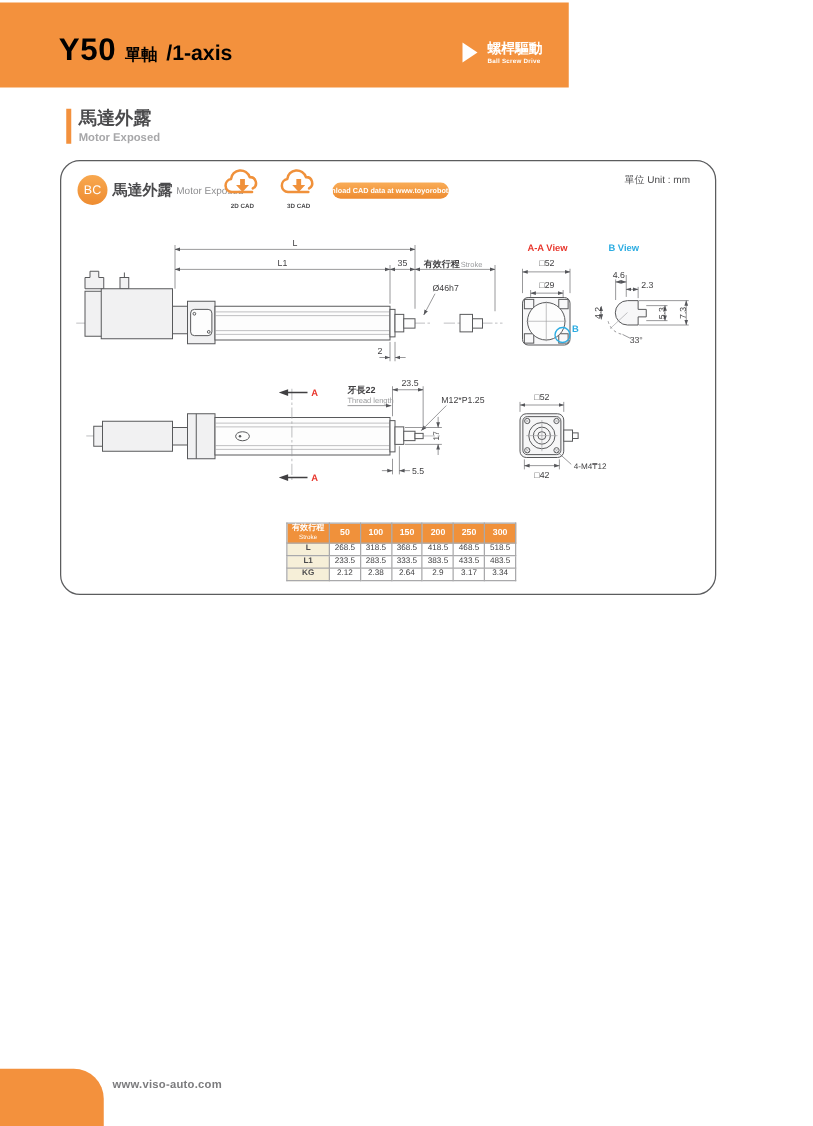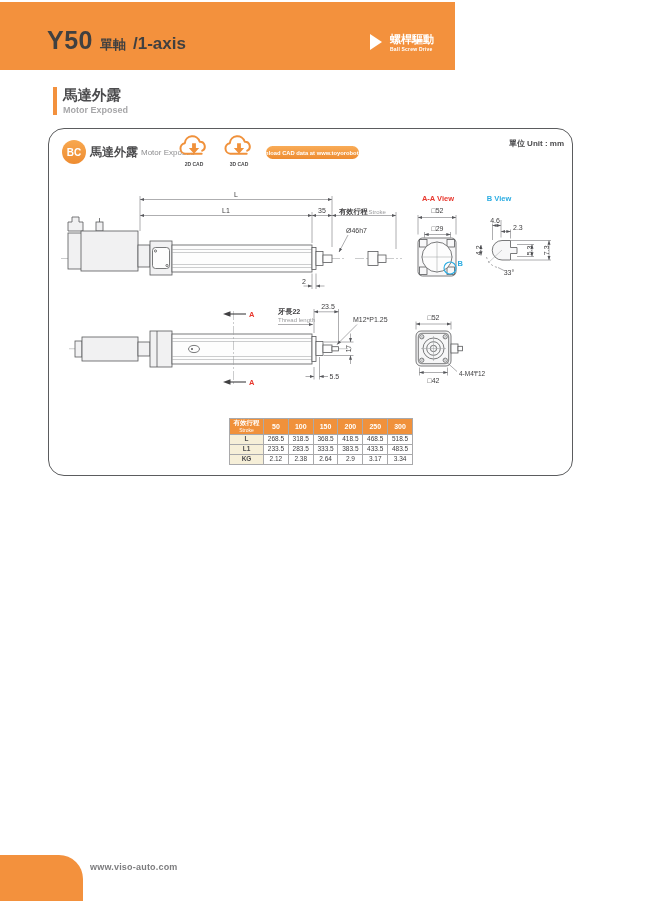--- a/index.html
+++ b/index.html
@@ -1,47 +1,47 @@
 <!DOCTYPE html>
 <html><head>
 <meta charset="utf-8">
 <style>
   html,body{margin:0;padding:0;}
   body{width:650px;height:901px;position:relative;overflow:hidden;background:#fff;
        font-family:"Liberation Sans","DejaVu Sans",sans-serif;color:#414042;}
   
   .banner{position:absolute;left:0;top:2px;width:455px;height:68px;background:#F3913D;}
-  .banner-title{position:absolute;left:47px;top:24px;display:flex;align-items:baseline;gap:7px;color:#404040;}
+  .banner-title{position:absolute;left:47px;top:24px;display:flex;align-items:baseline;gap:7px;color:#000000;}
   .banner-title .model{font-size:25px;font-weight:bold;letter-spacing:.5px;}
   .banner-title .axis-zh{font-size:13px;font-weight:bold;}
   .banner-title .axis-en{font-size:17px;font-weight:bold;}
   .drive-badge{position:absolute;left:370px;top:31px;display:flex;align-items:center;gap:8px;color:#fff;justify-content:center;}
   .tri{width:0;height:0;border-left:12px solid #fff;border-top:8.5px solid transparent;border-bottom:8.5px solid transparent;}
   .drive-badge .zh{font-size:11px;font-weight:bold;display:block;line-height:1.15;}
   .drive-badge .en{font-size:5px;font-weight:bold;display:block;letter-spacing:.2px;}
   
   .section{position:absolute;left:53px;top:87px;border-left:4px solid #F3913D;padding-left:6px;}
   .section .zh{font-size:14.5px;font-weight:bold;color:#4B4B4D;line-height:1.15;}
   .section .en{font-size:9px;font-weight:bold;color:#A7A7A9;margin-top:1px;}
   
   .panel{position:absolute;left:48px;top:128px;width:525px;height:348px;border:1.3px solid #5B5C5E;
          border-radius:16px;background:#fff;box-sizing:border-box;}
   .bc{position:absolute;left:13px;top:11px;width:24px;height:24px;border-radius:50%;
-      background:linear-gradient(180deg,#F8A84F,#EE8C31);color:#fff;font-size:10px;font-weight:bold;
+      background:linear-gradient(180deg,#F8A84F,#EE8C31);color:#fff;font-size:10px;font-weight:normal;
       display:flex;align-items:center;justify-content:center;}
   .panel-title-zh{position:absolute;left:41px;top:15px;font-size:12px;font-weight:bold;color:#4B4B4D;}
   .panel-title-en{position:absolute;left:92px;top:19px;font-size:8px;color:#8E8E90;}
   .cad{position:absolute;top:6px;width:42px;text-align:center;}
   .cad-2d{left:124px;} .cad-3d{left:169px;}
   .cad .lbl{font-size:5px;font-weight:bold;color:#4B4B4D;display:block;margin-top:-1px;}
   .pill{position:absolute;left:217px;top:17px;width:93px;height:13px;border-radius:7px;
         background:linear-gradient(180deg,#F9AC57,#EE8C31);color:#fff;font-size:5.8px;font-weight:bold;
         display:flex;align-items:center;justify-content:center;white-space:nowrap;}
   .pill::before,.pill::after{content:"";width:2.6px;height:2.6px;border-radius:50%;background:#fff;margin:0 3px;}
-  .unit{position:absolute;right:8px;top:9px;font-size:8px;color:#4B4B4D;font-weight:bold;}
+  .unit{position:absolute;right:20px;top:9px;font-size:8px;color:#4B4B4D;font-weight:normal;}
   
   #draw{position:absolute;left:0;top:57px;}
   #draw text{fill:#414042;font-size:7px;font-family:"Liberation Sans","DejaVu Sans",sans-serif;}
   .ol{stroke:#58595B;stroke-width:.8;fill:none;}
   .fl{stroke:#58595B;stroke-width:.8;fill:#F1F1F2;}
   .fw{stroke:#58595B;stroke-width:.8;fill:#FDFDFD;}
   .thin{stroke:#9B9C9E;stroke-width:.5;fill:none;}
   .dim{stroke:#6A6B6E;stroke-width:.55;fill:none;}
   .cl{stroke:#97989B;stroke-width:.5;fill:none;stroke-dasharray:9 2 2 2;}
   .dsh{stroke:#6A6B6E;stroke-width:.55;fill:none;stroke-dasharray:2.2 2.2;}

